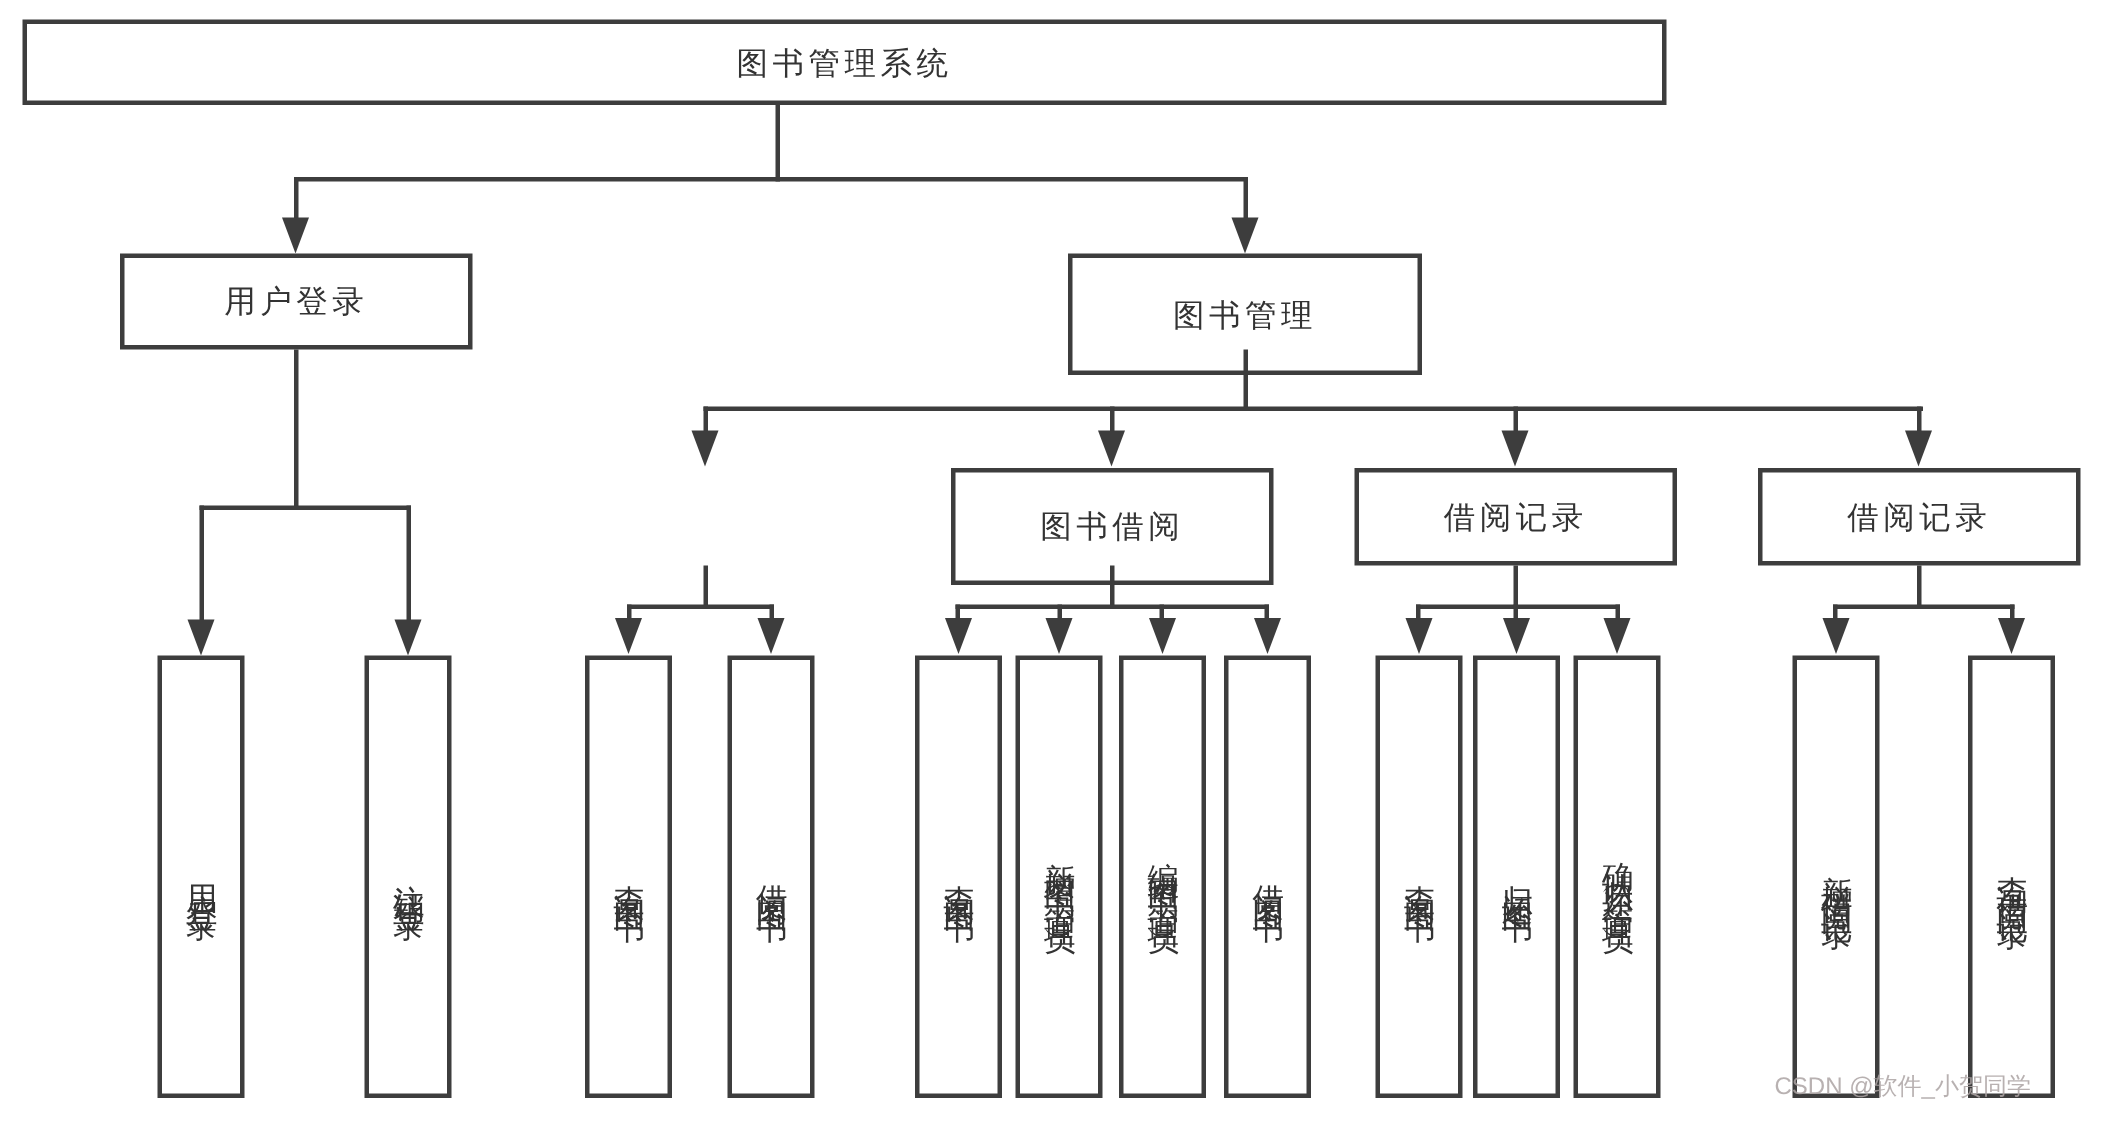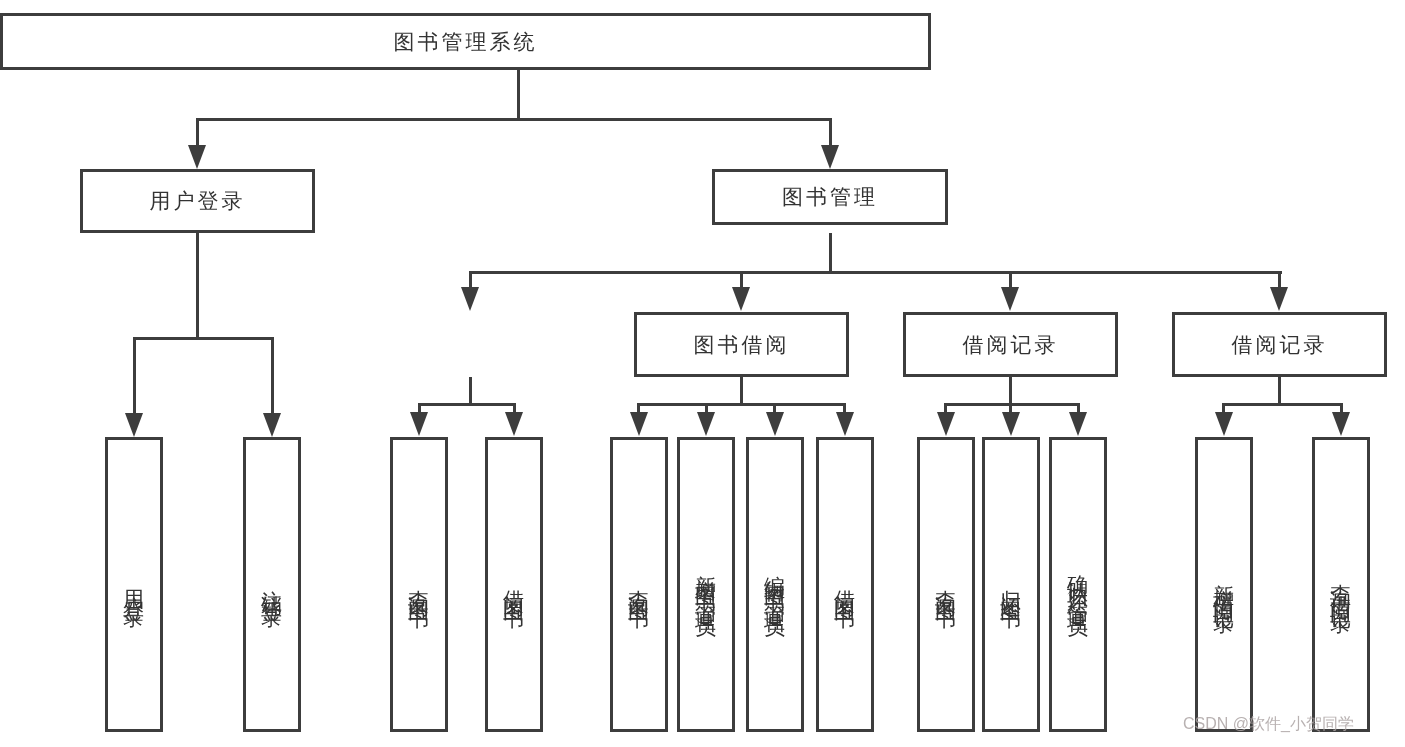--- a/index.html
+++ b/index.html
@@ -57,35 +57,35 @@
     color: rgba(172, 163, 163, 0.85);
     white-space: nowrap;
     z-index: 10;
   }
 </style>
 </head>
 <body>
 
 <div class="canvas">
 
-  <div class="box" style="left:0; top:13px; width:931px; height:57px;">
+  <div class="box" style="left:15px; top:13px; width:1096px; height:57px;">
     <span class="hlabel">图书管理系统</span>
   </div>
 
   <div class="vline" style="left:517px; top:70px; height:51px;"></div>
   <div class="hline" style="left:196px; top:118px; width:636px;"></div>
   <div class="vline" style="left:196px; top:118px; height:30px;"></div>
   <div class="arrow" style="left:188px; top:145px;"></div>
   <div class="vline" style="left:829px; top:118px; height:30px;"></div>
   <div class="arrow" style="left:821px; top:145px;"></div>
 
   <div class="box" style="left:80px; top:169px; width:235px; height:64px;">
     <span class="hlabel">用户登录</span>
   </div>
-  <div class="box" style="left:712px; top:169px; width:236px; height:56px;">
+  <div class="box" style="left:712px; top:169px; width:236px; height:81px;">
     <span class="hlabel">图书管理</span>
   </div>
 
   <div class="vline" style="left:196px; top:233px; height:107px;"></div>
   <div class="hline" style="left:133px; top:337px; width:141px;"></div>
   <div class="vline" style="left:133px; top:337px; height:78px;"></div>
   <div class="arrow" style="left:125px; top:413px;"></div>
   <div class="vline" style="left:271px; top:337px; height:78px;"></div>
   <div class="arrow" style="left:263px; top:413px;"></div>
 
@@ -93,21 +93,21 @@
   <div class="hline" style="left:469px; top:271px; width:813px;"></div>
   <div class="vline" style="left:469px; top:271px; height:18px;"></div>
   <div class="arrow" style="left:461px; top:287px;"></div>
   <div class="vline" style="left:740px; top:271px; height:18px;"></div>
   <div class="arrow" style="left:732px; top:287px;"></div>
   <div class="vline" style="left:1009px; top:271px; height:18px;"></div>
   <div class="arrow" style="left:1001px; top:287px;"></div>
   <div class="vline" style="left:1278px; top:271px; height:18px;"></div>
   <div class="arrow" style="left:1270px; top:287px;"></div>
 
-  <div class="box" style="left:634px; top:312px; width:215px; height:65px;font-family:Liberation Mono, monospace;">
+  <div class="box" style="left:634px; top:312px; width:215px; height:78px;font-family:Liberation Mono, monospace;">
     <span class="hlabel">图书借阅</span>
   </div>
   <div class="box" style="left:903px; top:312px; width:215px; height:65px;">
     <span class="hlabel">借阅记录</span>
   </div>
   <div class="box" style="left:1172px; top:312px; width:215px; height:65px;">
     <span class="hlabel">借阅记录</span>
   </div>
 
   <div class="vline" style="left:469px; top:377px; height:29px;"></div>

